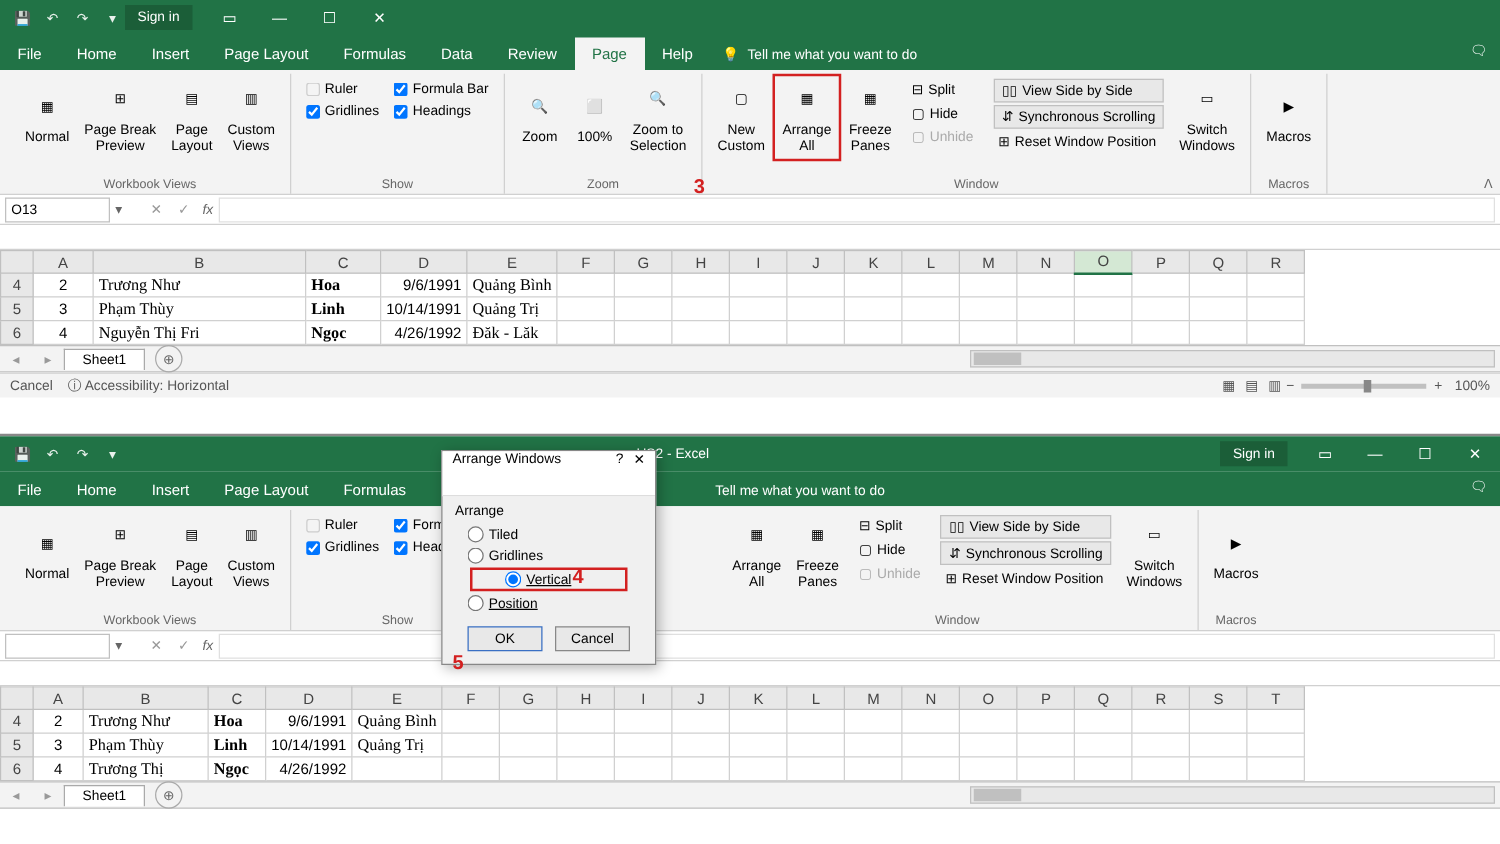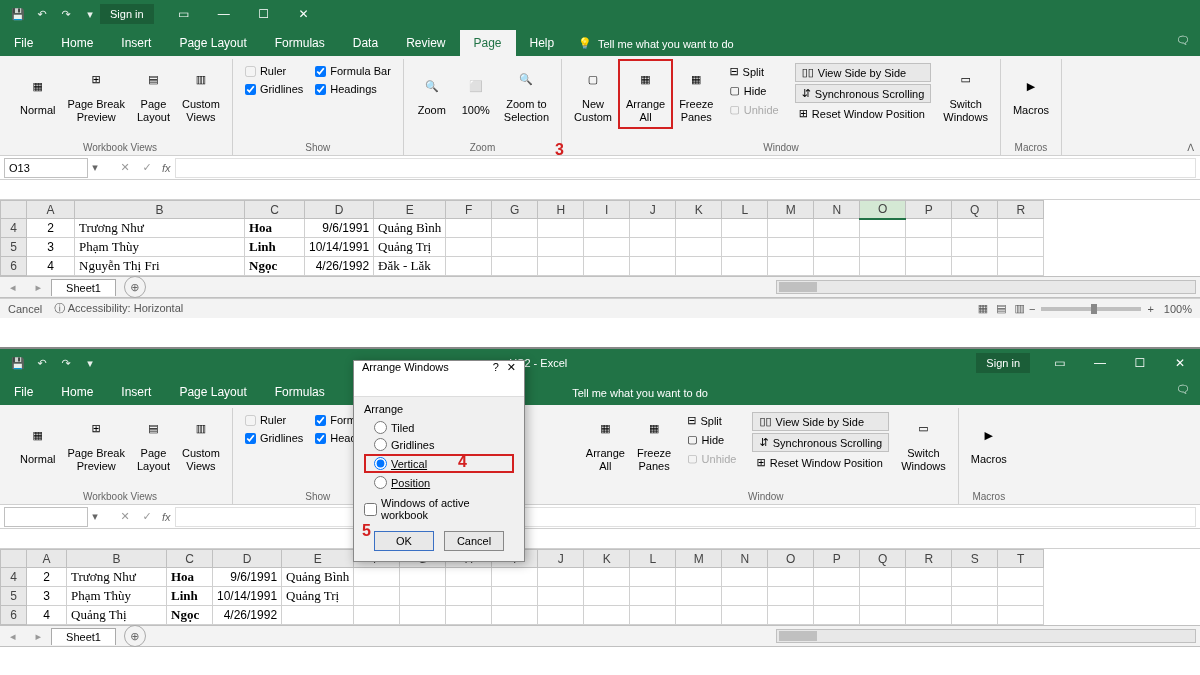--- a/index.html
+++ b/index.html
@@ -621,21 +621,21 @@
             <td></td>
             <td></td>
             <td></td>
             <td></td>
             <td></td>
             <td></td>
           </tr>
           <tr>
             <th class="rowhead">6</th>
             <td class="num">4</td>
-            <td class="name">Quảng Thị</td>
+            <td class="name">Trương Thị</td>
             <td class="name bold">Ngọc</td>
             <td style="text-align:right">4/26/1992</td>
             <td class="name"></td>
             <td></td>
             <td></td>
             <td></td>
             <td></td>
             <td></td>
             <td></td>
             <td></td>
@@ -674,32 +674,28 @@
   <div class="dlg-body">
     <div class="grp-lbl">Arrange</div>
     <label class="radio-row">
         <input type="radio" name="arr" style="">
         <span style="">Tiled</span>
       </label>
     <label class="radio-row">
         <input type="radio" name="arr" style="">
         <span>Gridlines</span>
       </label>
-    <label class="radio-row hilite" style="padding:1px 2px 1px 8px;margin:1px 0">
+    <label class="radio-row hilite" style="padding:1px 2px 1px 26px;margin:1px 12px">
         <input type="radio" name="arr" checked="" style="">
         <span style="text-decoration:underline">Vertical</span>
       </label>
     <label class="radio-row">
         <input type="radio" name="arr" style="">
         <span style="text-decoration:underline">Position</span>
       </label>
-    <label class="dlg-chk">
-        <input type="checkbox" style="">
-        <span>Windows of active workbook</span>
-      </label>
     <div class="dlg-buttons">
       <div class="dlg-btn ok hilite">OK</div>
       <div class="dlg-btn">Cancel</div>
     </div>
   </div>
 </div>
 
 <div class="annot" style="left:555px;top:141px">3</div>
 <div class="annot" style="left:458px;top:453px">4</div>
 <div class="annot" style="left:362px;top:522px">5</div>

